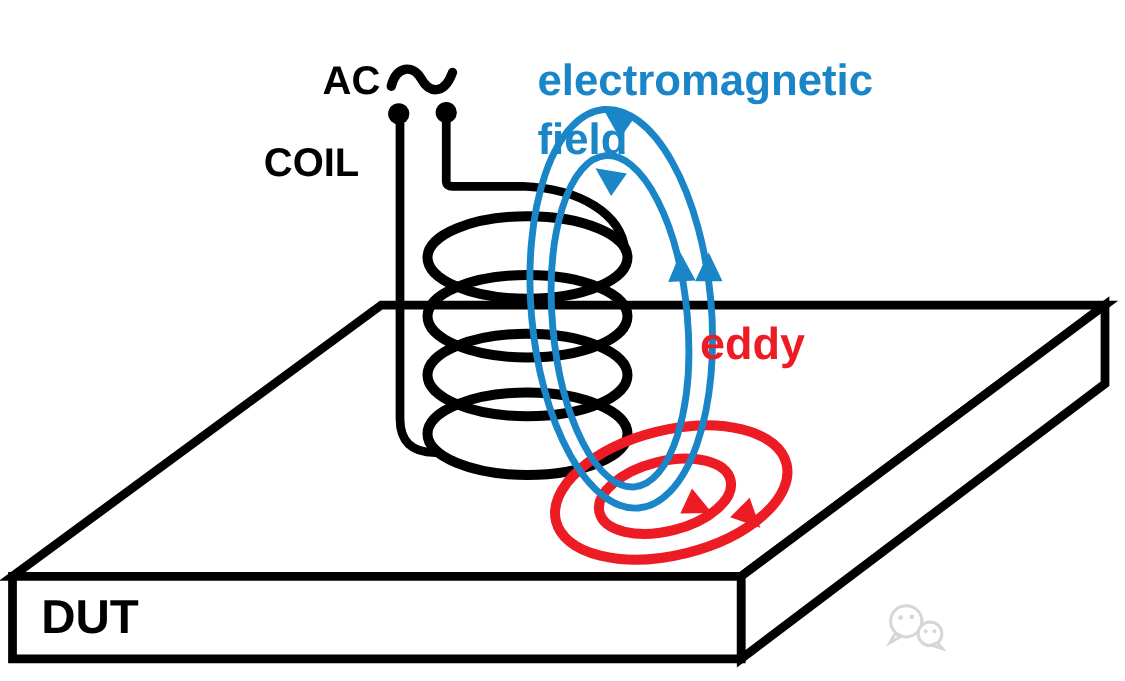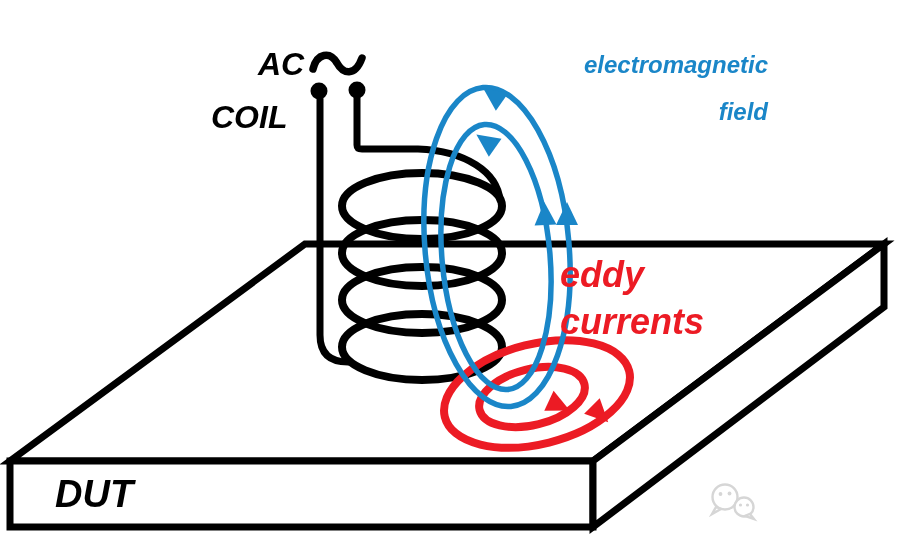--- a/index.html
+++ b/index.html
@@ -70,28 +70,27 @@
     fill: var(--watermark-gray, #d6d6d6);
     stroke: none;
   }
   
   .lbl {
     position: absolute;
     font-weight: bold;
     color: var(--line-black, #000);
     white-space: nowrap;
     user-select: none;
-    font-style: italic;
   }
   .lbl-ac      { left: 258px; top: 46px;  font-size: 32px; }
-  .lbl-coil    { left: 211px; top: 99px; font-size: 32px; }
-  .lbl-dut     { left: 33px;  top: 473px; font-size: 38px; margin-left: 22px; }
+  .lbl-coil    { left: 211px; top: 112px; font-size: 32px; }
+  .lbl-dut     { left: 33px;  top: 473px; font-size: 38px; }
   .lbl-field {
     left: 430px; top: 41px; width: 338px;
-    text-align: right; line-height: 47px; font-size: 24px;
+    text-align: left; line-height: 47px; font-size: 35px;
     color: var(--field-blue, #1a86c8);
   }
   .lbl-eddy {
     left: 560px; top: 251px; width: 210px;
     text-align: left; line-height: 47px; font-size: 36px;
     color: var(--eddy-red, #ec1b24);
   }
   .lbl-watermark {
     left: 756px; top: 487px; font-size: 22px;
     font-weight: normal;
@@ -155,19 +154,18 @@
 
   <div class="lbl lbl-coil">COIL</div>
 
   <div class="lbl lbl-field">
     <div>electromagnetic</div>
     <div>field</div>
   </div>
 
   <div class="lbl lbl-eddy">
     <div>eddy</div>
-    <div>currents</div>
   </div>
 
   <div class="lbl lbl-dut">DUT</div>
 
 
 </div>
 
 </body></html>

